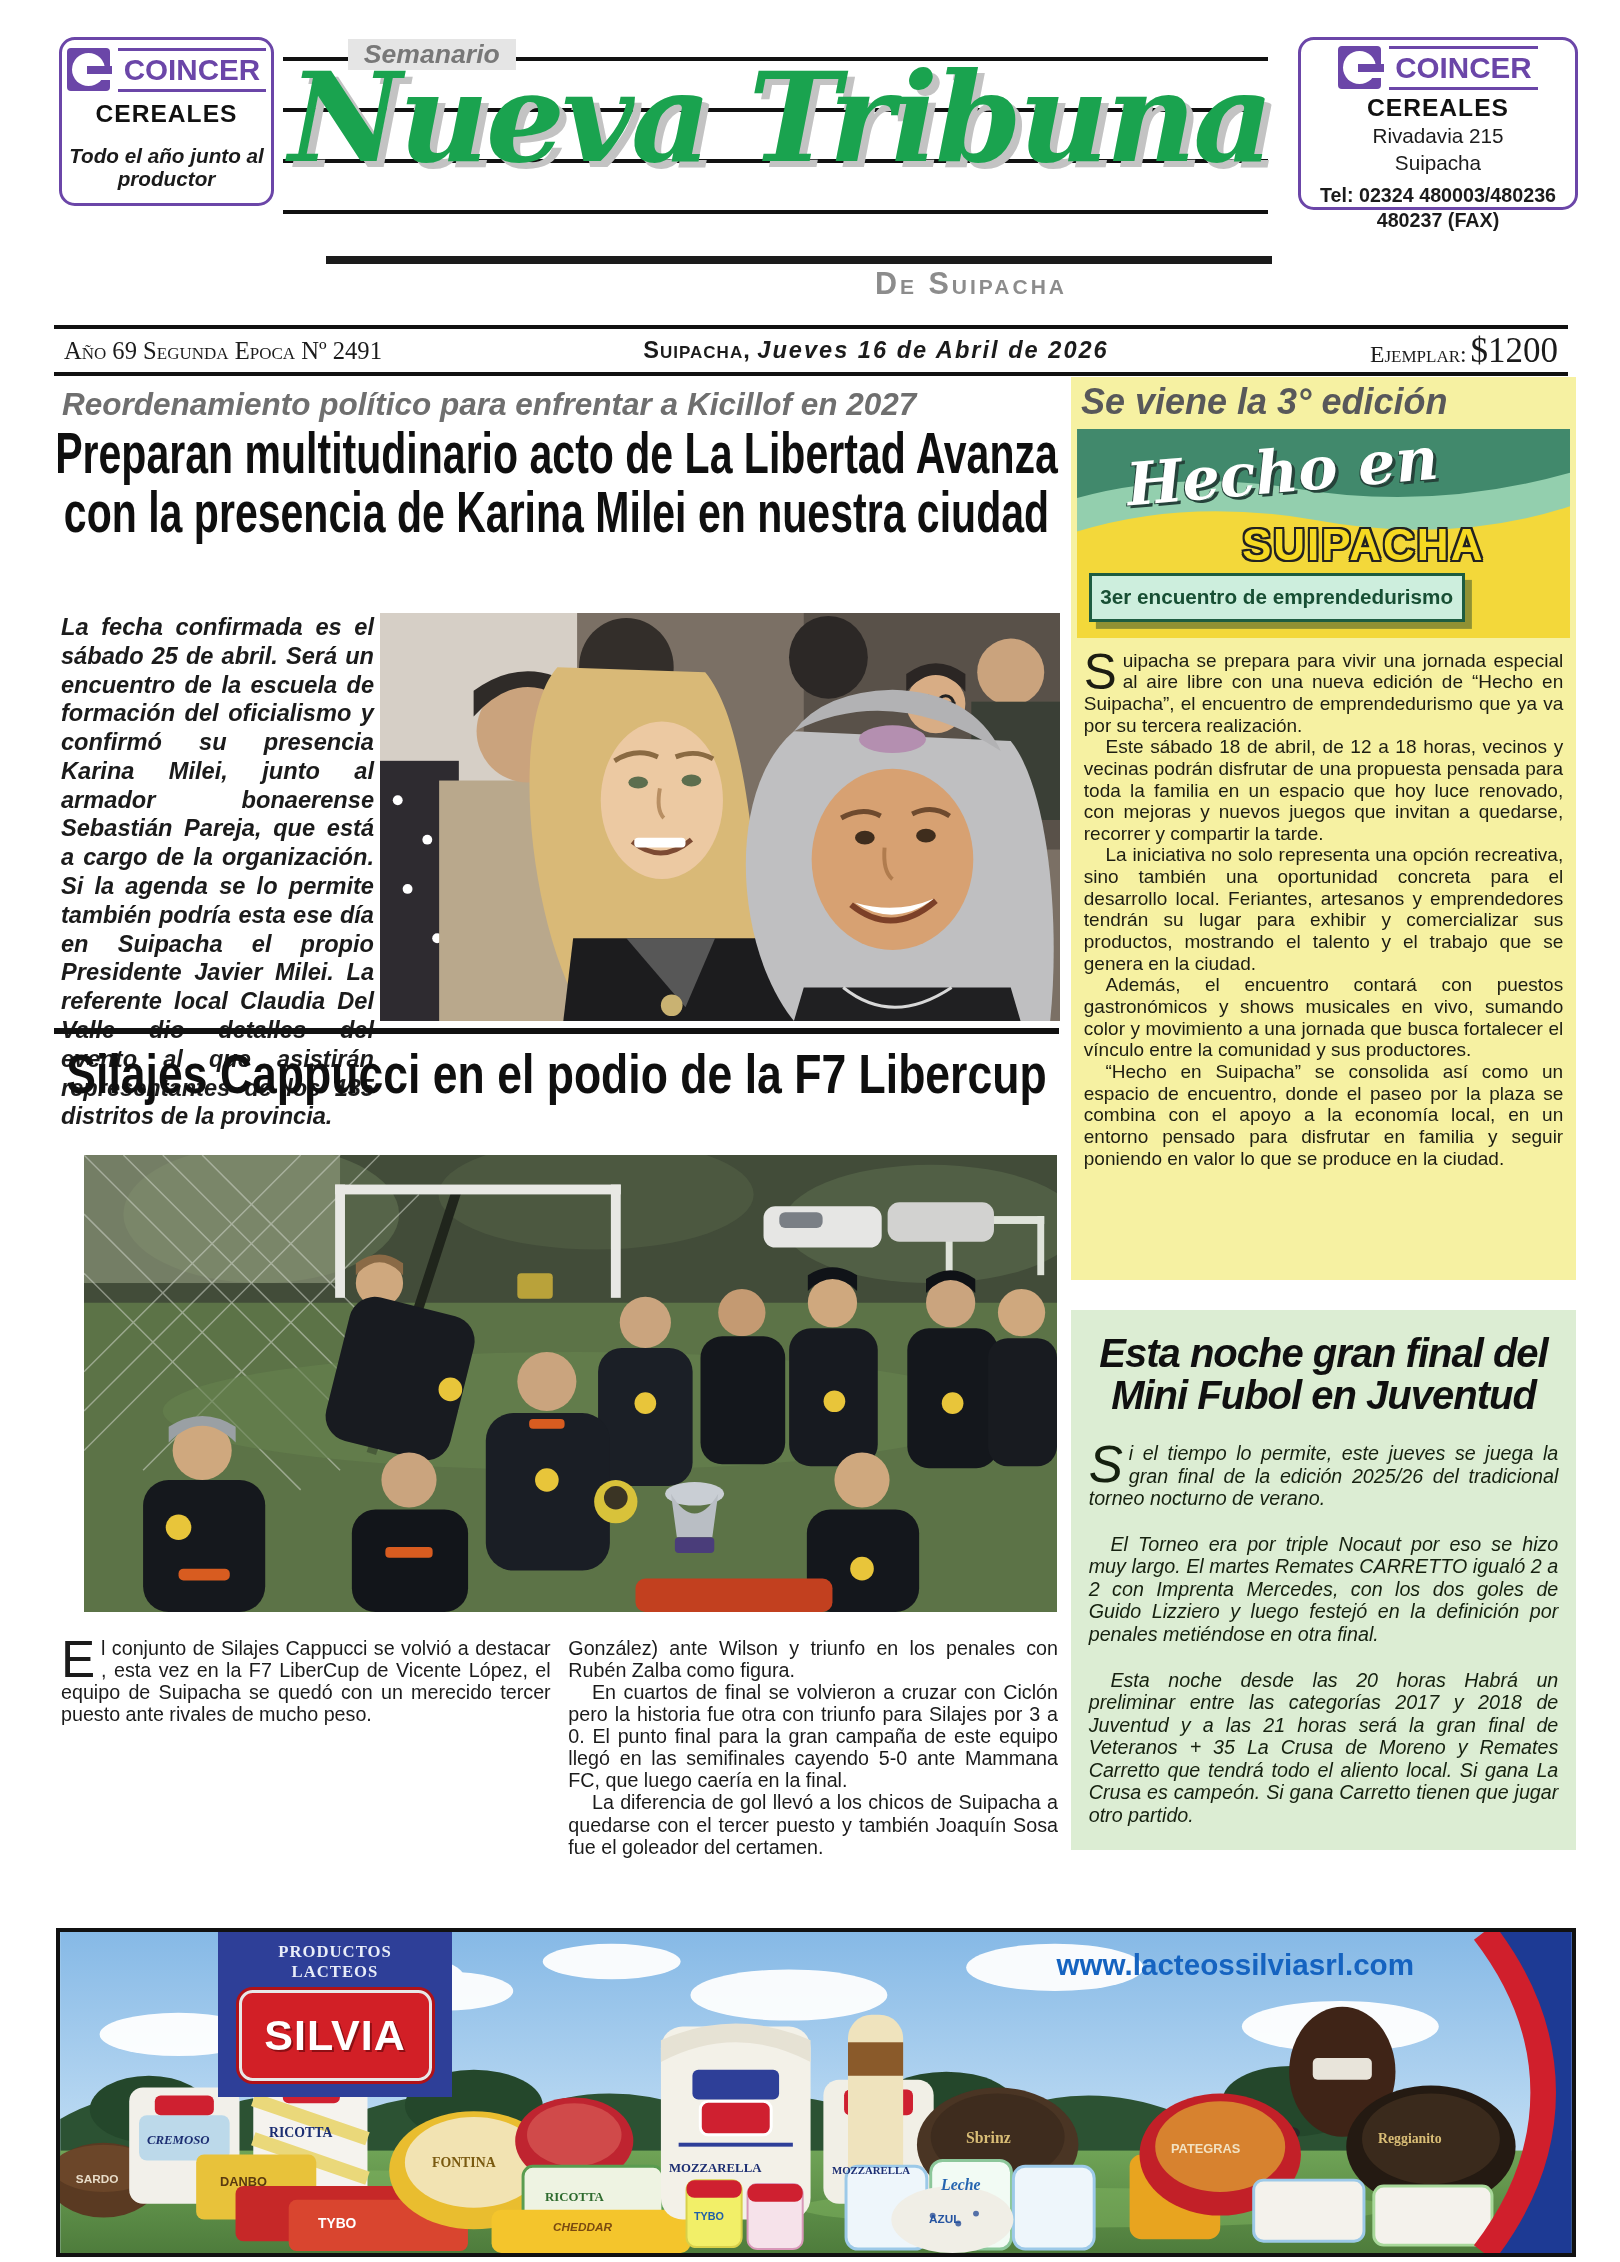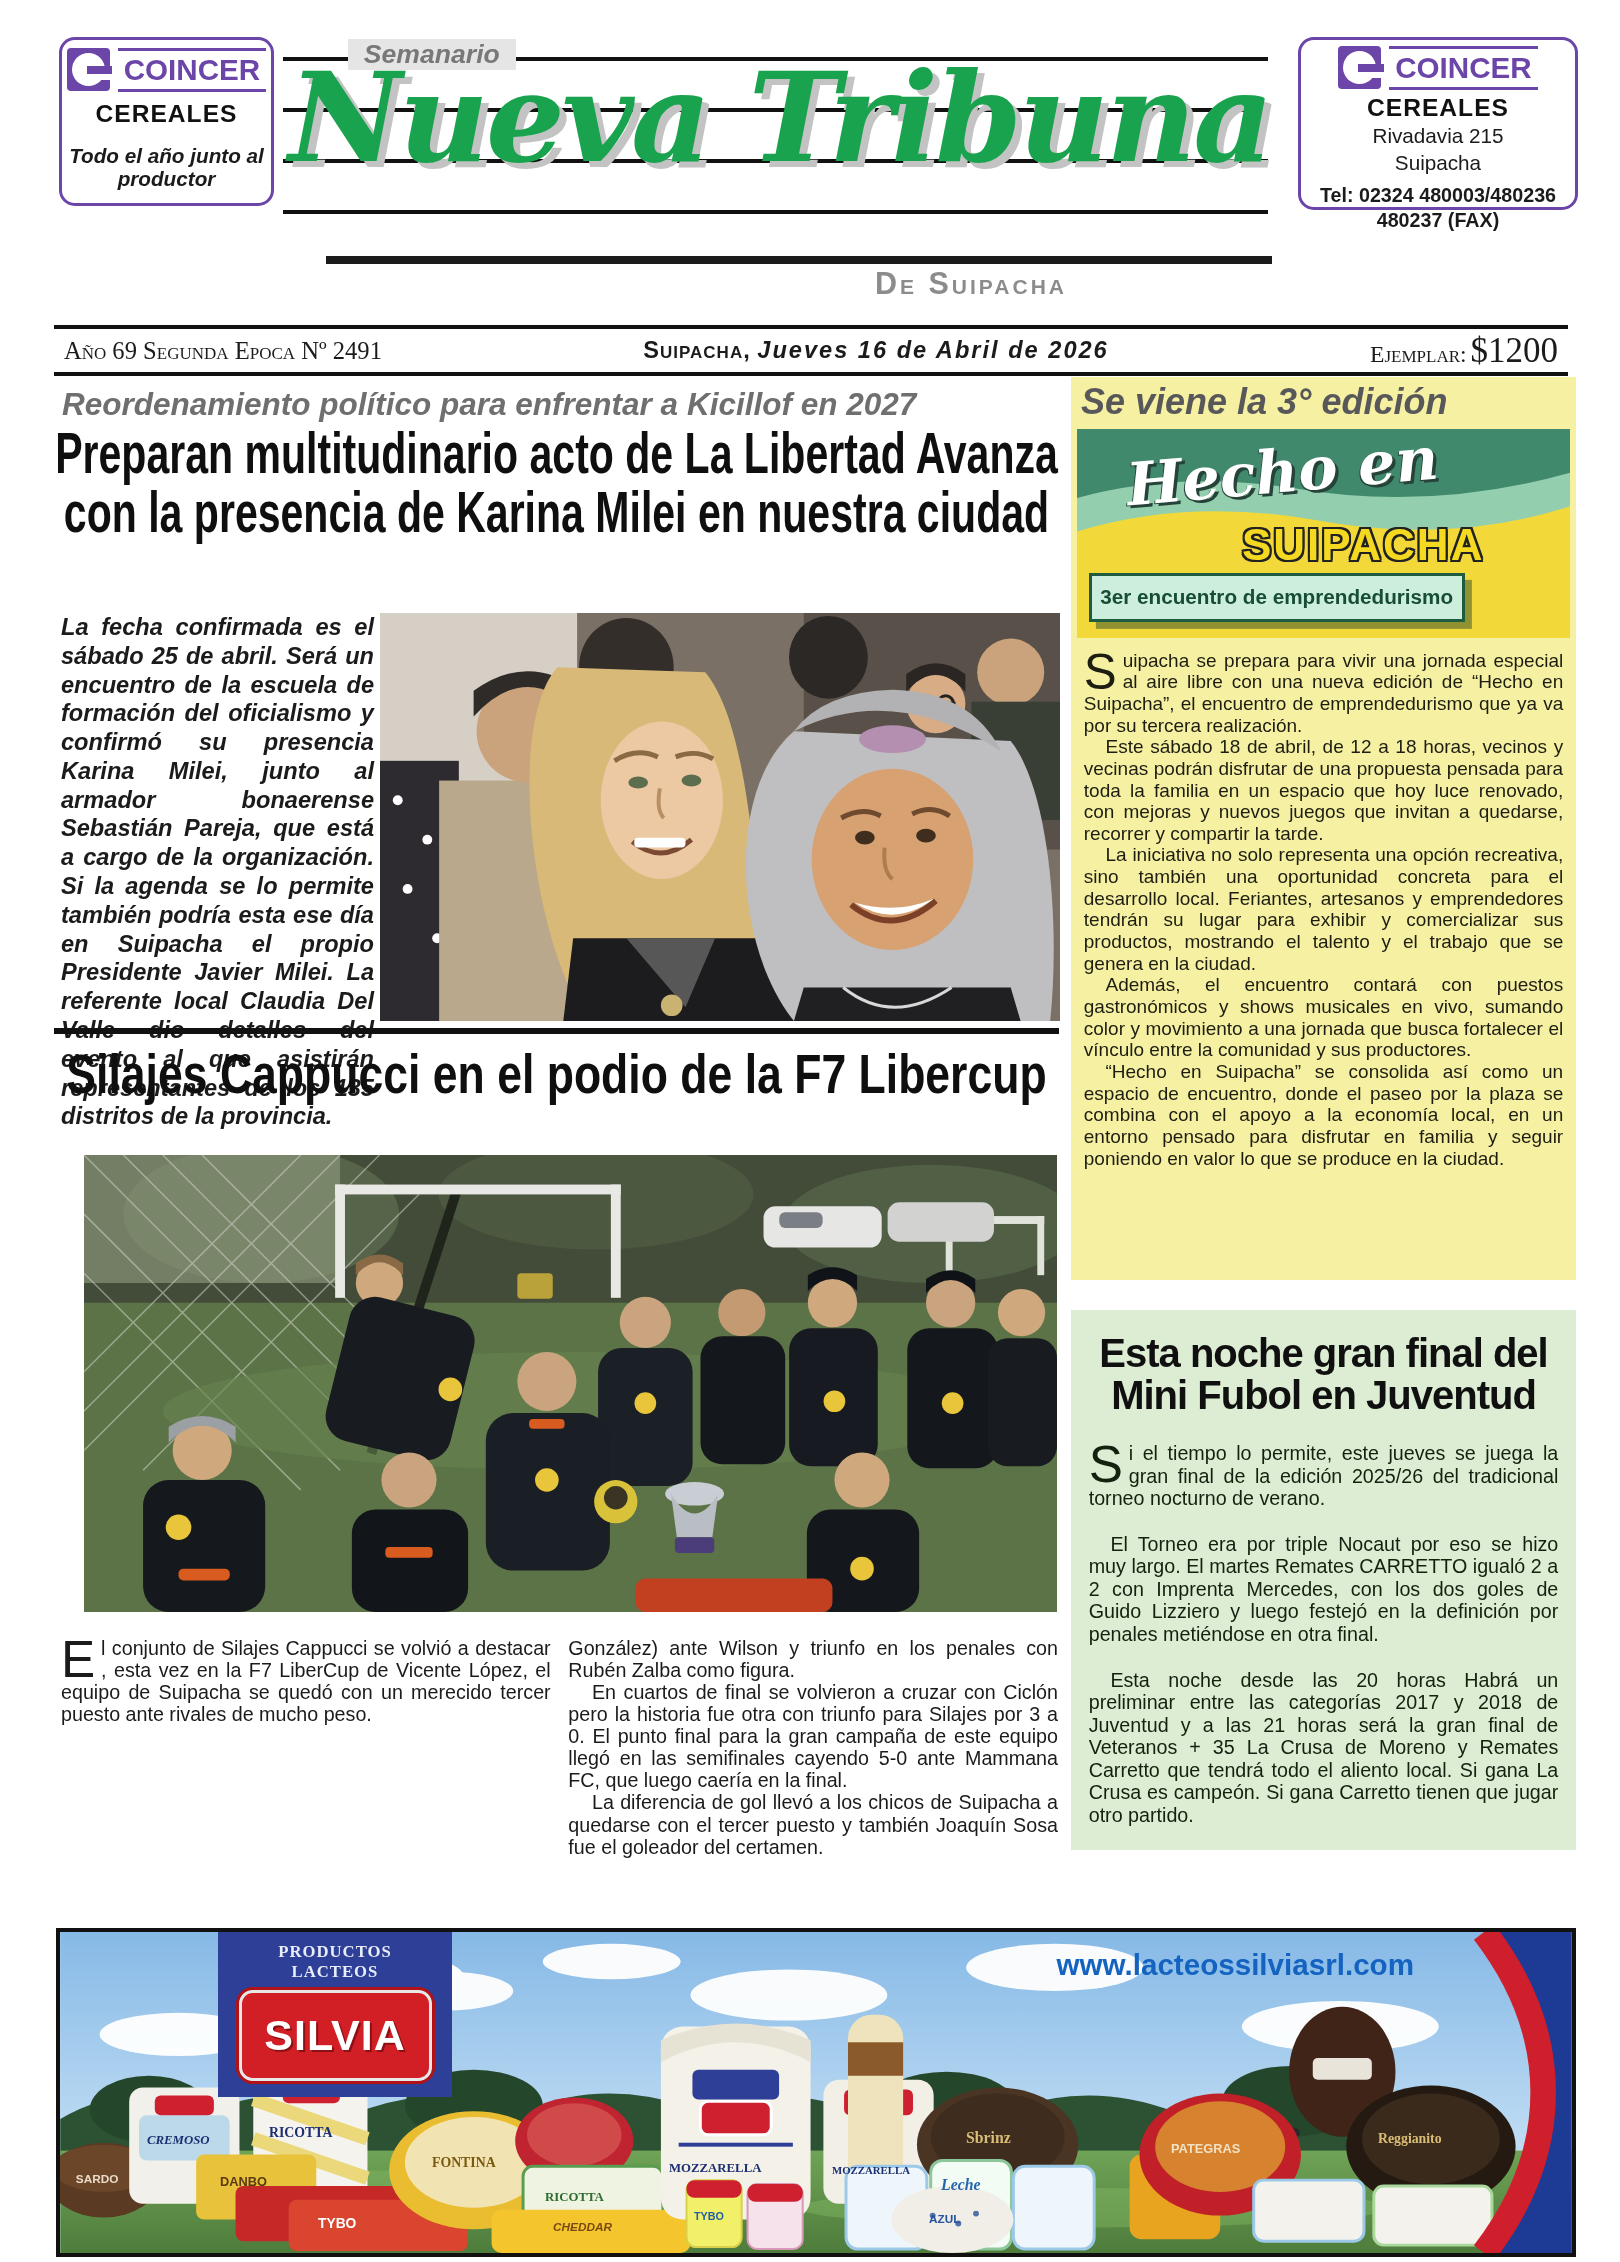--- a/index.html
+++ b/index.html
@@ -90,21 +90,21 @@
               background:#cdeedd;border:3px solid #1e5c40;box-shadow:6.9px 6.9px 0 rgba(25,60,45,.45);
               display:flex;align-items:center;justify-content:center;box-sizing:border-box;
               font-weight:bold;font-size:20.7px;color:#174e33;}
   #bulb{position:absolute;right:9.9px;bottom:3.9px;z-index:3;}
   #hecho-text{padding:11.8px 12.8px 0 12.8px;font-size:19px;line-height:1.14;text-align:justify;color:#1d1d12;}
   #hecho-text p{margin:0;}
   #hecho-text p.ind{text-indent:21.7px;}
 
   
   #green-box{position:absolute;left:1071px;top:1310px;width:505px;height:540px;
-             background:#dcedd3;box-sizing:border-box;padding:21.7px 17.7px 0 17.7px;overflow:hidden;}
+             background:#dcedd3;box-sizing:border-box;padding:21.7px 17.7px 0 17.7px;overflow:hidden;font-style:italic;}
   #headline3{text-align:center;font-weight:bold;font-size:40px;line-height:1.06;color:#101010;letter-spacing:-1px;}
   #mini-text{margin-top:25.6px;font-size:19.7px;line-height:1.14;text-align:justify;color:#15200f;}
   #mini-text p{margin:0;}
   #mini-text p.gap{margin-top:23.6px;text-indent:21.7px;}
 
   
   #silvia-ad{position:absolute;left:56px;top:1928px;width:1512px;height:321px;border:4.9px solid #111;
              box-sizing:content-box;overflow:hidden;background:#bcdcf2;}
   #silvia-ad svg{position:absolute;left:0;top:0;}
   #ad-panel{position:absolute;left:158px;top:0px;width:234px;height:165px;background:#2e3f98;z-index:2;

